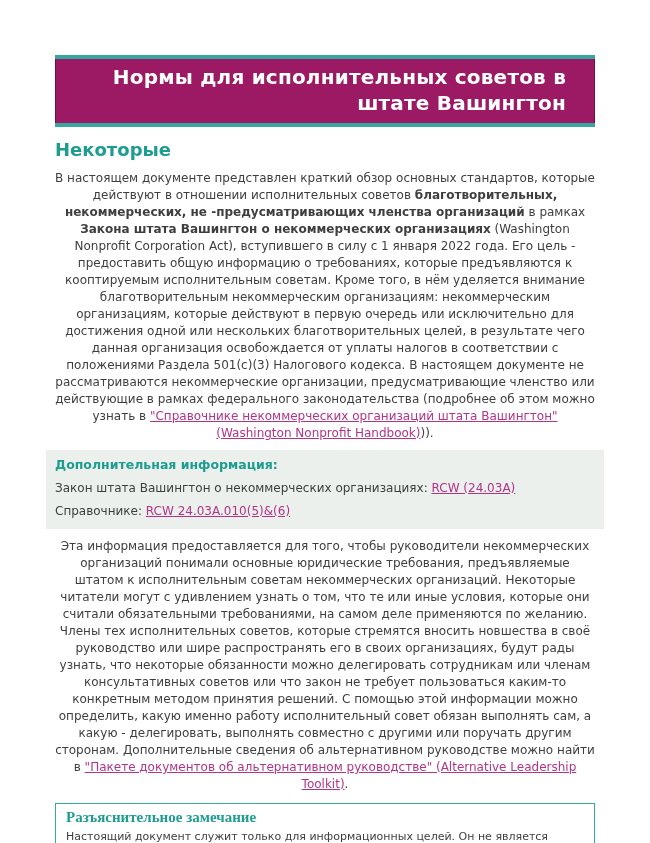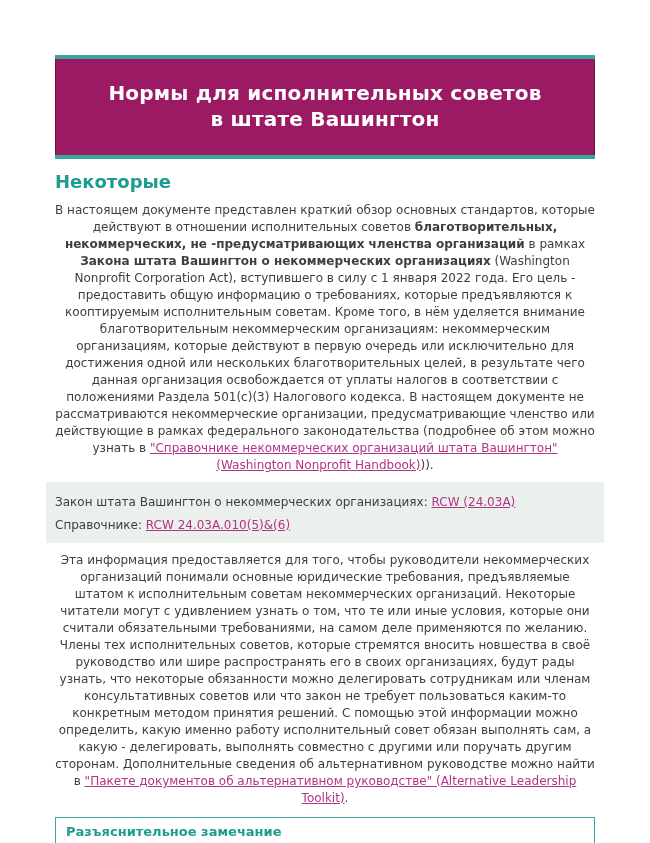--- a/index.html
+++ b/index.html
@@ -21,22 +21,22 @@
   }
   
   .banner{margin-bottom:12px;}
   .banner-strip{height:4px;background:var(--accent-teal);}
   .banner-body{
     background:var(--banner-bg);
     border-left:1px solid #6e1246;border-right:1px solid #6e1246;
     padding:5px 28px 7px 28px;
   }
   .banner-title{
-    margin:16px;color:#ffffff;font-size:20px;line-height:26px;
-    font-weight:bold;text-align:center;letter-spacing:.2px;
+    margin:0;color:#ffffff;font-size:20px;line-height:26px;
+    font-weight:bold;text-align:right;letter-spacing:.2px;
   }
   
   .section-heading{
     margin:12px 0 9px 0;color:var(--heading-teal);
     font-size:18px;font-weight:bold;line-height:22px;
   }
   
   .body-para{
     margin:0 0 8px 0;font-size:12px;line-height:17px;text-align:center;
   }
@@ -54,21 +54,21 @@
   }
   .info-line{margin:6px 0 0 0;font-size:12px;line-height:17px;}
   
   .note-box{
     border:1.5px solid var(--accent-teal);
     margin:10px 0 0 0;
     padding:5px 10px 7px 10px;
   }
   .note-box-heading{
     margin:0 0 3px 0;color:var(--heading-teal);
-    font-size:13px;font-weight:bold;line-height:17px;
+    font-size:15px;font-weight:bold;line-height:17px;font-family:Liberation Serif, serif;
   }
   .note-box-body{margin:0;font-size:11px;line-height:15px;}
 </style>
 </head>
 <body>
 
 <div class="page">
 
   <div class="banner">
     <div class="banner-strip"></div>
@@ -76,20 +76,21 @@
       <h1 class="banner-title">Нормы для исполнительных советов в штате Вашингтон</h1>
     </div>
     <div class="banner-strip"></div>
   </div>
 
   <h2 class="section-heading">Некоторые</h2>
 
   <p class="body-para"><span>В настоящем документе представлен краткий обзор основных стандартов, которые действуют в отношении исполнительных советов </span><span class="b">благотворительных, некоммерческих, не -предусматривающих членства организаций</span><span> в рамках </span><span class="b">Закона штата Вашингтон о некоммерческих организациях</span><span> (Washington Nonprofit Corporation Act), вступившего в силу с 1 января 2022 года. Его цель - предоставить общую информацию о требованиях, которые предъявляются к кооптируемым исполнительным советам. Кроме того, в нём уделяется внимание благотворительным некоммерческим организациям: некоммерческим организациям, которые действуют в первую очередь или исключительно для достижения одной или нескольких благотворительных целей, в результате чего данная организация освобождается от уплаты налогов в соответствии с положениями Раздела 501(c)(3) Налогового кодекса.  В настоящем документе не рассматриваются некоммерческие организации, предусматривающие членство или действующие в рамках федерального законодательства (подробнее об этом можно узнать в </span><a href="#" class="doc-link">"Справочнике некоммерческих организаций штата Вашингтон" (Washington Nonprofit Handbook)</a><span>)).</span></p>
 
   <div class="info-band">
+    <h3 class="info-band-heading">Дополнительная информация:</h3>
     <p class="info-line"><span>Закон штата Вашингтон о некоммерческих организациях: </span><a href="#" class="doc-link">RCW (24.03A)</a></p>
     <p class="info-line"><span>Справочнике: </span><a href="#" class="doc-link">RCW 24.03A.010(5)&amp;(6)</a></p>
   </div>
 
   <p class="body-para"><span>Эта информация предоставляется для того, чтобы руководители некоммерческих организаций понимали основные юридические требования, предъявляемые штатом к исполнительным советам некоммерческих организаций. Некоторые читатели могут с удивлением узнать о том, что те или иные условия, которые они считали обязательными требованиями, на самом деле применяются по желанию. Члены тех исполнительных советов, которые стремятся вносить новшества в своё руководство или шире распространять его в своих организациях, будут рады узнать, что некоторые обязанности можно делегировать сотрудникам или членам консультативных советов или что закон не требует пользоваться каким-то конкретным методом принятия решений. С помощью этой информации можно определить, какую именно работу исполнительный совет обязан выполнять сам, а какую - делегировать, выполнять совместно с другими или поручать другим сторонам. Дополнительные сведения об альтернативном руководстве можно найти в </span><a href="#" class="doc-link">"Пакете документов об альтернативном руководстве" (Alternative Leadership Toolkit)</a><span>.</span></p>
 
   <div class="note-box">
     <h3 class="note-box-heading">Разъяснительное замечание</h3>
     <p class="note-box-body">Настоящий документ служит только для информационных целей. Он не является всеобъемлющим по своему замыслу, а его содержание никоим образом не может считаться юридическими, коммерческими или профессиональными консультациями или рекомендациями. Кроме того, он не создаёт отношений типа "адвокат-клиент". За получением юридической консультации обращайтесь к лицензированному юристу.</p>
   </div>

